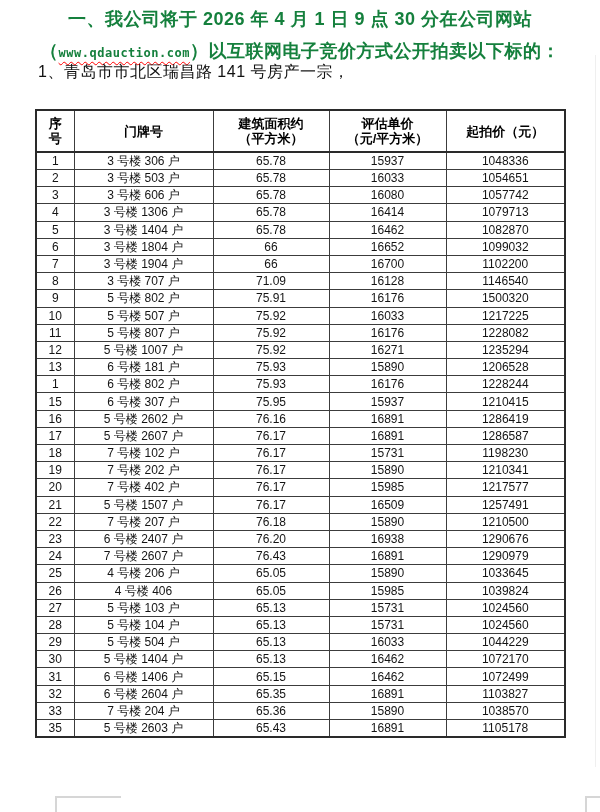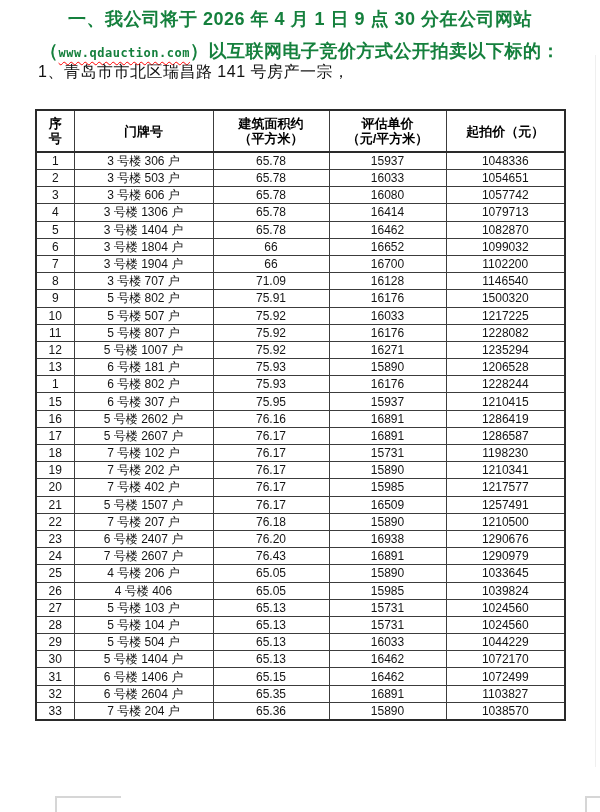--- a/index.html
+++ b/index.html
@@ -353,18 +353,25 @@
         <td>16891</td>
         <td>1103827</td>
       </tr>
       <tr>
         <td>33</td>
         <td>7 号楼 204 户</td>
         <td>65.36</td>
         <td>15890</td>
         <td>1038570</td>
       </tr>
+      <tr>
+        <td>35</td>
+        <td>5 号楼 2603 户</td>
+        <td>65.43</td>
+        <td>16891</td>
+        <td>1105178</td>
+      </tr>
     </tbody>
 </table>
 
 <div class="frag frag-left"></div>
 <div class="frag frag-right"></div>
 <div class="page-edge"></div>
 
 </body></html>

